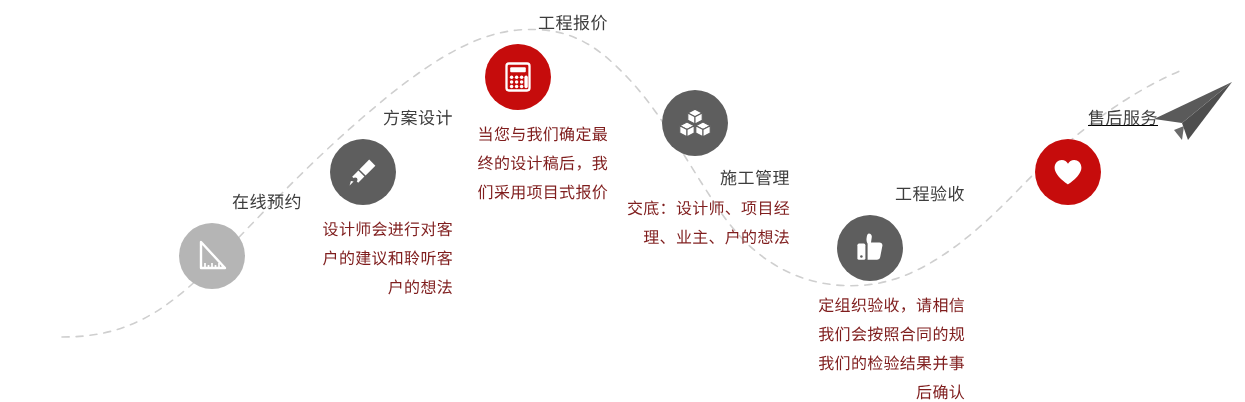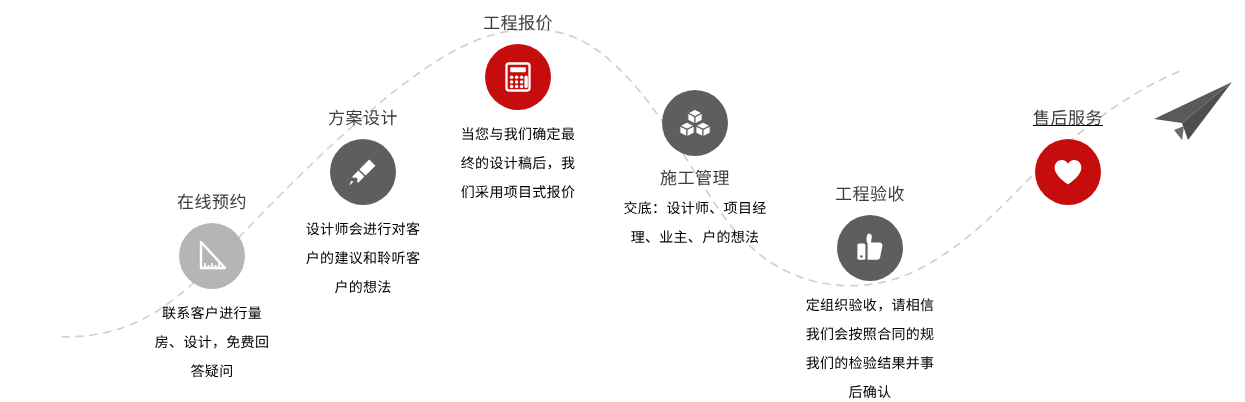--- a/index.html
+++ b/index.html
@@ -27,32 +27,32 @@
     width: 1245px;
     height: 402px;
     z-index: 1;
     pointer-events: none;
   }
   
   .step {
     position: absolute;
     z-index: 2;
     width: 180px;
-    text-align: center;
+    text-align: right;
   }
   .step-title {
     font-size: 17px;
     color: #3d3d3d;
     letter-spacing: 0.5px;
     line-height: 24px;
     white-space: nowrap;
   }
   .step-desc {
-    font-size: 14px;
-    color: #000000;
+    font-size: 16px;
+    color: #7f1d1d;
     line-height: 29px;
     letter-spacing: 0.3px;
   }
   .step-icon {
     width: 66px;
     height: 66px;
     border-radius: 50%;
     margin: 0 auto;
     display: flex;
     align-items: center;
@@ -95,25 +95,20 @@
           <line x1="11" y1="30" x2="11" y2="25"></line>
           <line x1="14.5" y1="30" x2="14.5" y2="27"></line>
           <line x1="18" y1="30" x2="18" y2="25"></line>
           <line x1="21.5" y1="30" x2="21.5" y2="27"></line>
           <line x1="25" y1="30" x2="25" y2="25"></line>
           <line x1="28.5" y1="30" x2="28.5" y2="27"></line>
         </g>
       </svg>
     </div>
     <div class="title-gap-bot"></div>
-    <div class="step-desc">
-      <div>联系客户进行量</div>
-      <div>房、设计，免费回</div>
-      <div>答疑问</div>
-    </div>
   </div>
 
   <div class="step" style="left:273px; top:106px;">
     <div class="step-title">方案设计</div>
     <div class="title-gap-top"></div>
     <div class="step-icon" style="background:#5E5E5E;">
       <svg width="36" height="36" viewBox="0 0 36 36" aria-hidden="true">
         <g fill="#ffffff">
           <path d="M24.2 5.6 L30.4 11.8 L20.6 21.6 L14.4 15.4 Z"></path>
           <path d="M13.4 16.6 L19.4 22.6 L13.2 28.8 L7.2 22.8 Z"></path>

